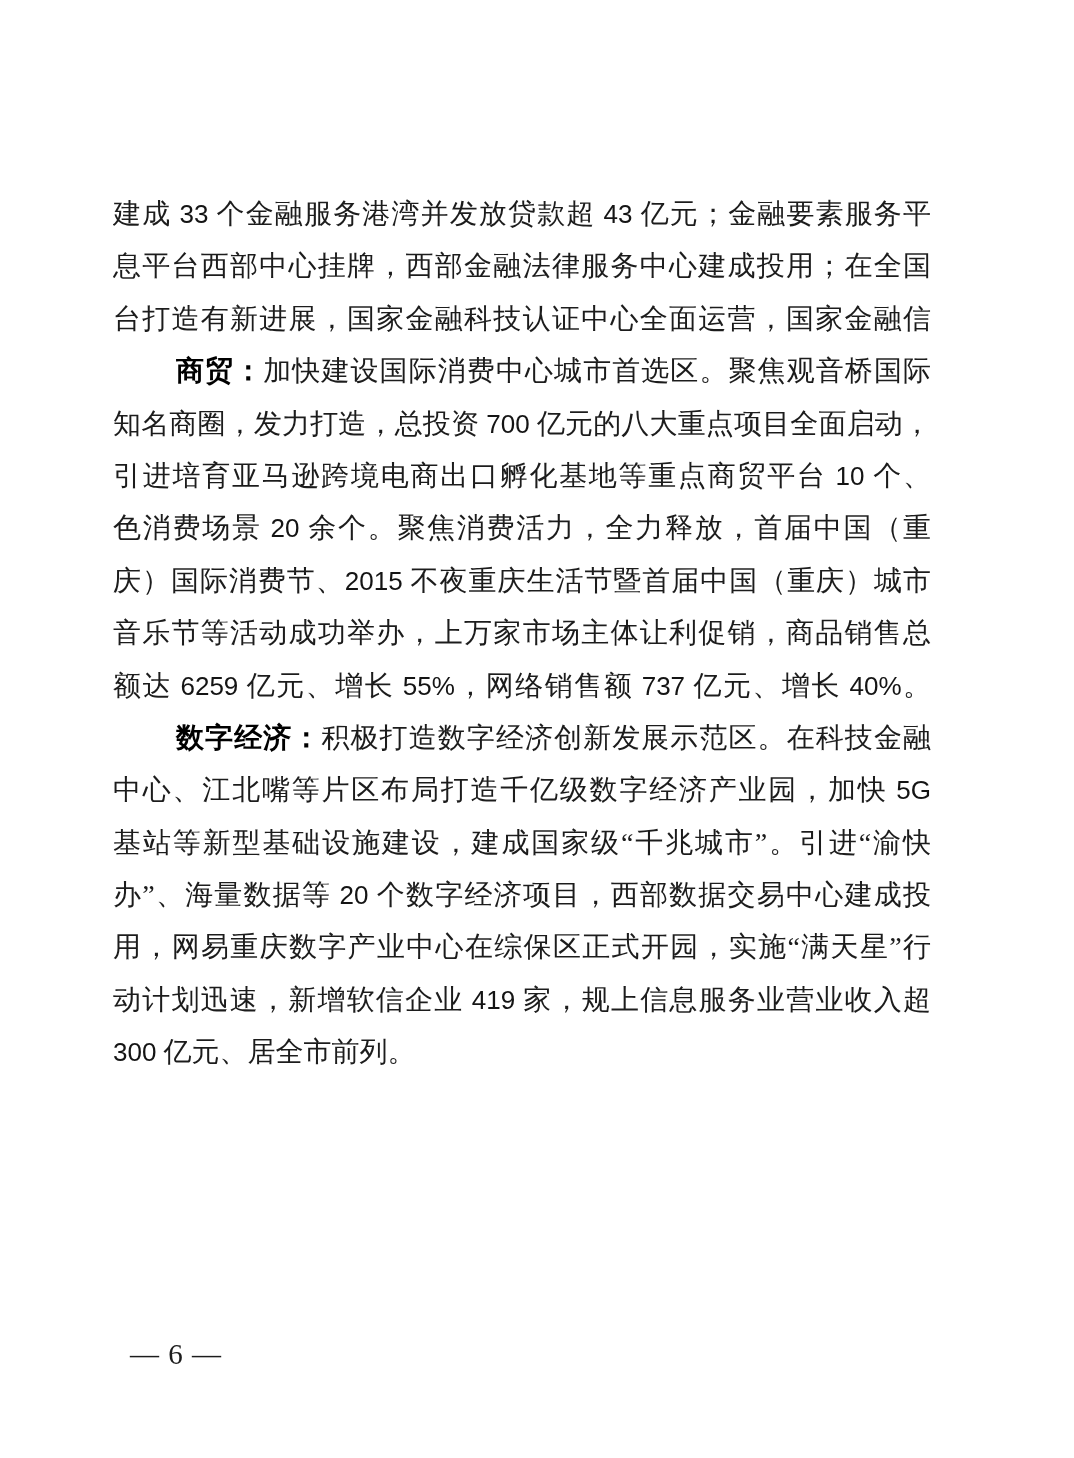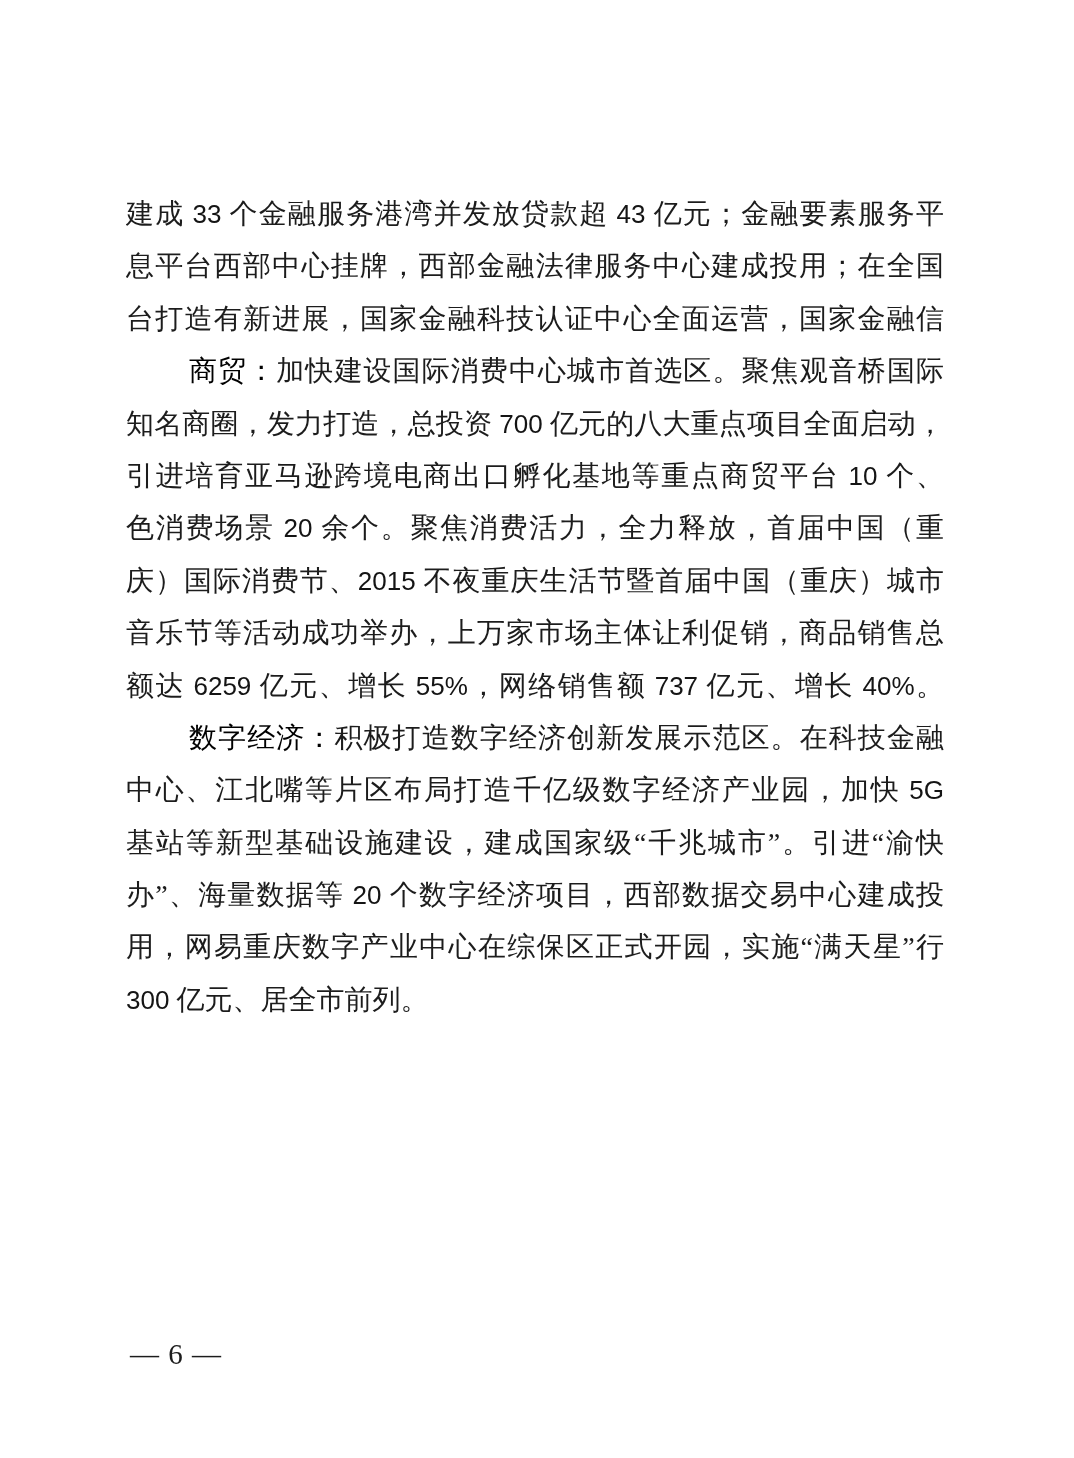--- a/index.html
+++ b/index.html
@@ -11,21 +11,21 @@
     position: relative;
     width: 1074px;
     height: 1458px;
     background: #ffffff;
     overflow: hidden;
     font-family: "Liberation Serif", "DejaVu Serif", serif;
     color: #1c1c1c;
   }
   .text-body {
     position: absolute;
-    left: 126px;
+    left: 113px;
     top: 188px;
     width: 818px;
   }
   .para {
     margin: 0;
     padding: 0;
   }
   .line {
     height: 52.4px;
     line-height: 52.4px;
@@ -34,21 +34,21 @@
     text-align-last: justify;
     overflow: hidden;
   }
   .line.last {
     text-align-last: left;
   }
   .line.indent {
     padding-left: 63px;
   }
   .lead {
-    font-weight: normal;
+    font-weight: bold;
     color: #000000;
     font-family: "Liberation Sans", "DejaVu Sans", sans-serif;
   }
   .latin {
     font-family: "Liberation Sans", "DejaVu Sans", sans-serif;
     font-size: 0.93em;
     color: #141414;
   }
   .page-number {
     position: absolute;
@@ -79,17 +79,18 @@
         <div class="line">庆）国际消费节、<span class="latin">2015</span> 不夜重庆生活节暨首届中国（重庆）城市</div>
         <div class="line">音乐节等活动成功举办，上万家市场主体让利促销，商品销售总</div>
         <div class="line">额达 <span class="latin">6259</span> 亿元、增长 <span class="latin">55%</span>，网络销售额 <span class="latin">737</span> 亿元、增长 <span class="latin">40%</span>。</div>
       </div>
       <div class="para">
         <div class="line indent"><span class="lead">数字经济：</span>积极打造数字经济创新发展示范区。在科技金融</div>
         <div class="line">中心、江北嘴等片区布局打造千亿级数字经济产业园，加快 <span class="latin">5G</span></div>
         <div class="line">基站等新型基础设施建设，建成国家级“千兆城市”。引进“渝快</div>
         <div class="line">办”、海量数据等 <span class="latin">20</span> 个数字经济项目，西部数据交易中心建成投</div>
         <div class="line">用，网易重庆数字产业中心在综保区正式开园，实施“满天星”行</div>
+        <div class="line">动计划迅速，新增软信企业 <span class="latin">419</span> 家，规上信息服务业营业收入超</div>
         <div class="line last"><span class="latin">300</span> 亿元、居全市前列。</div>
       </div>
     </div>
   <div class="page-number">— 6 —</div>
 </div>
 
 </body></html>

